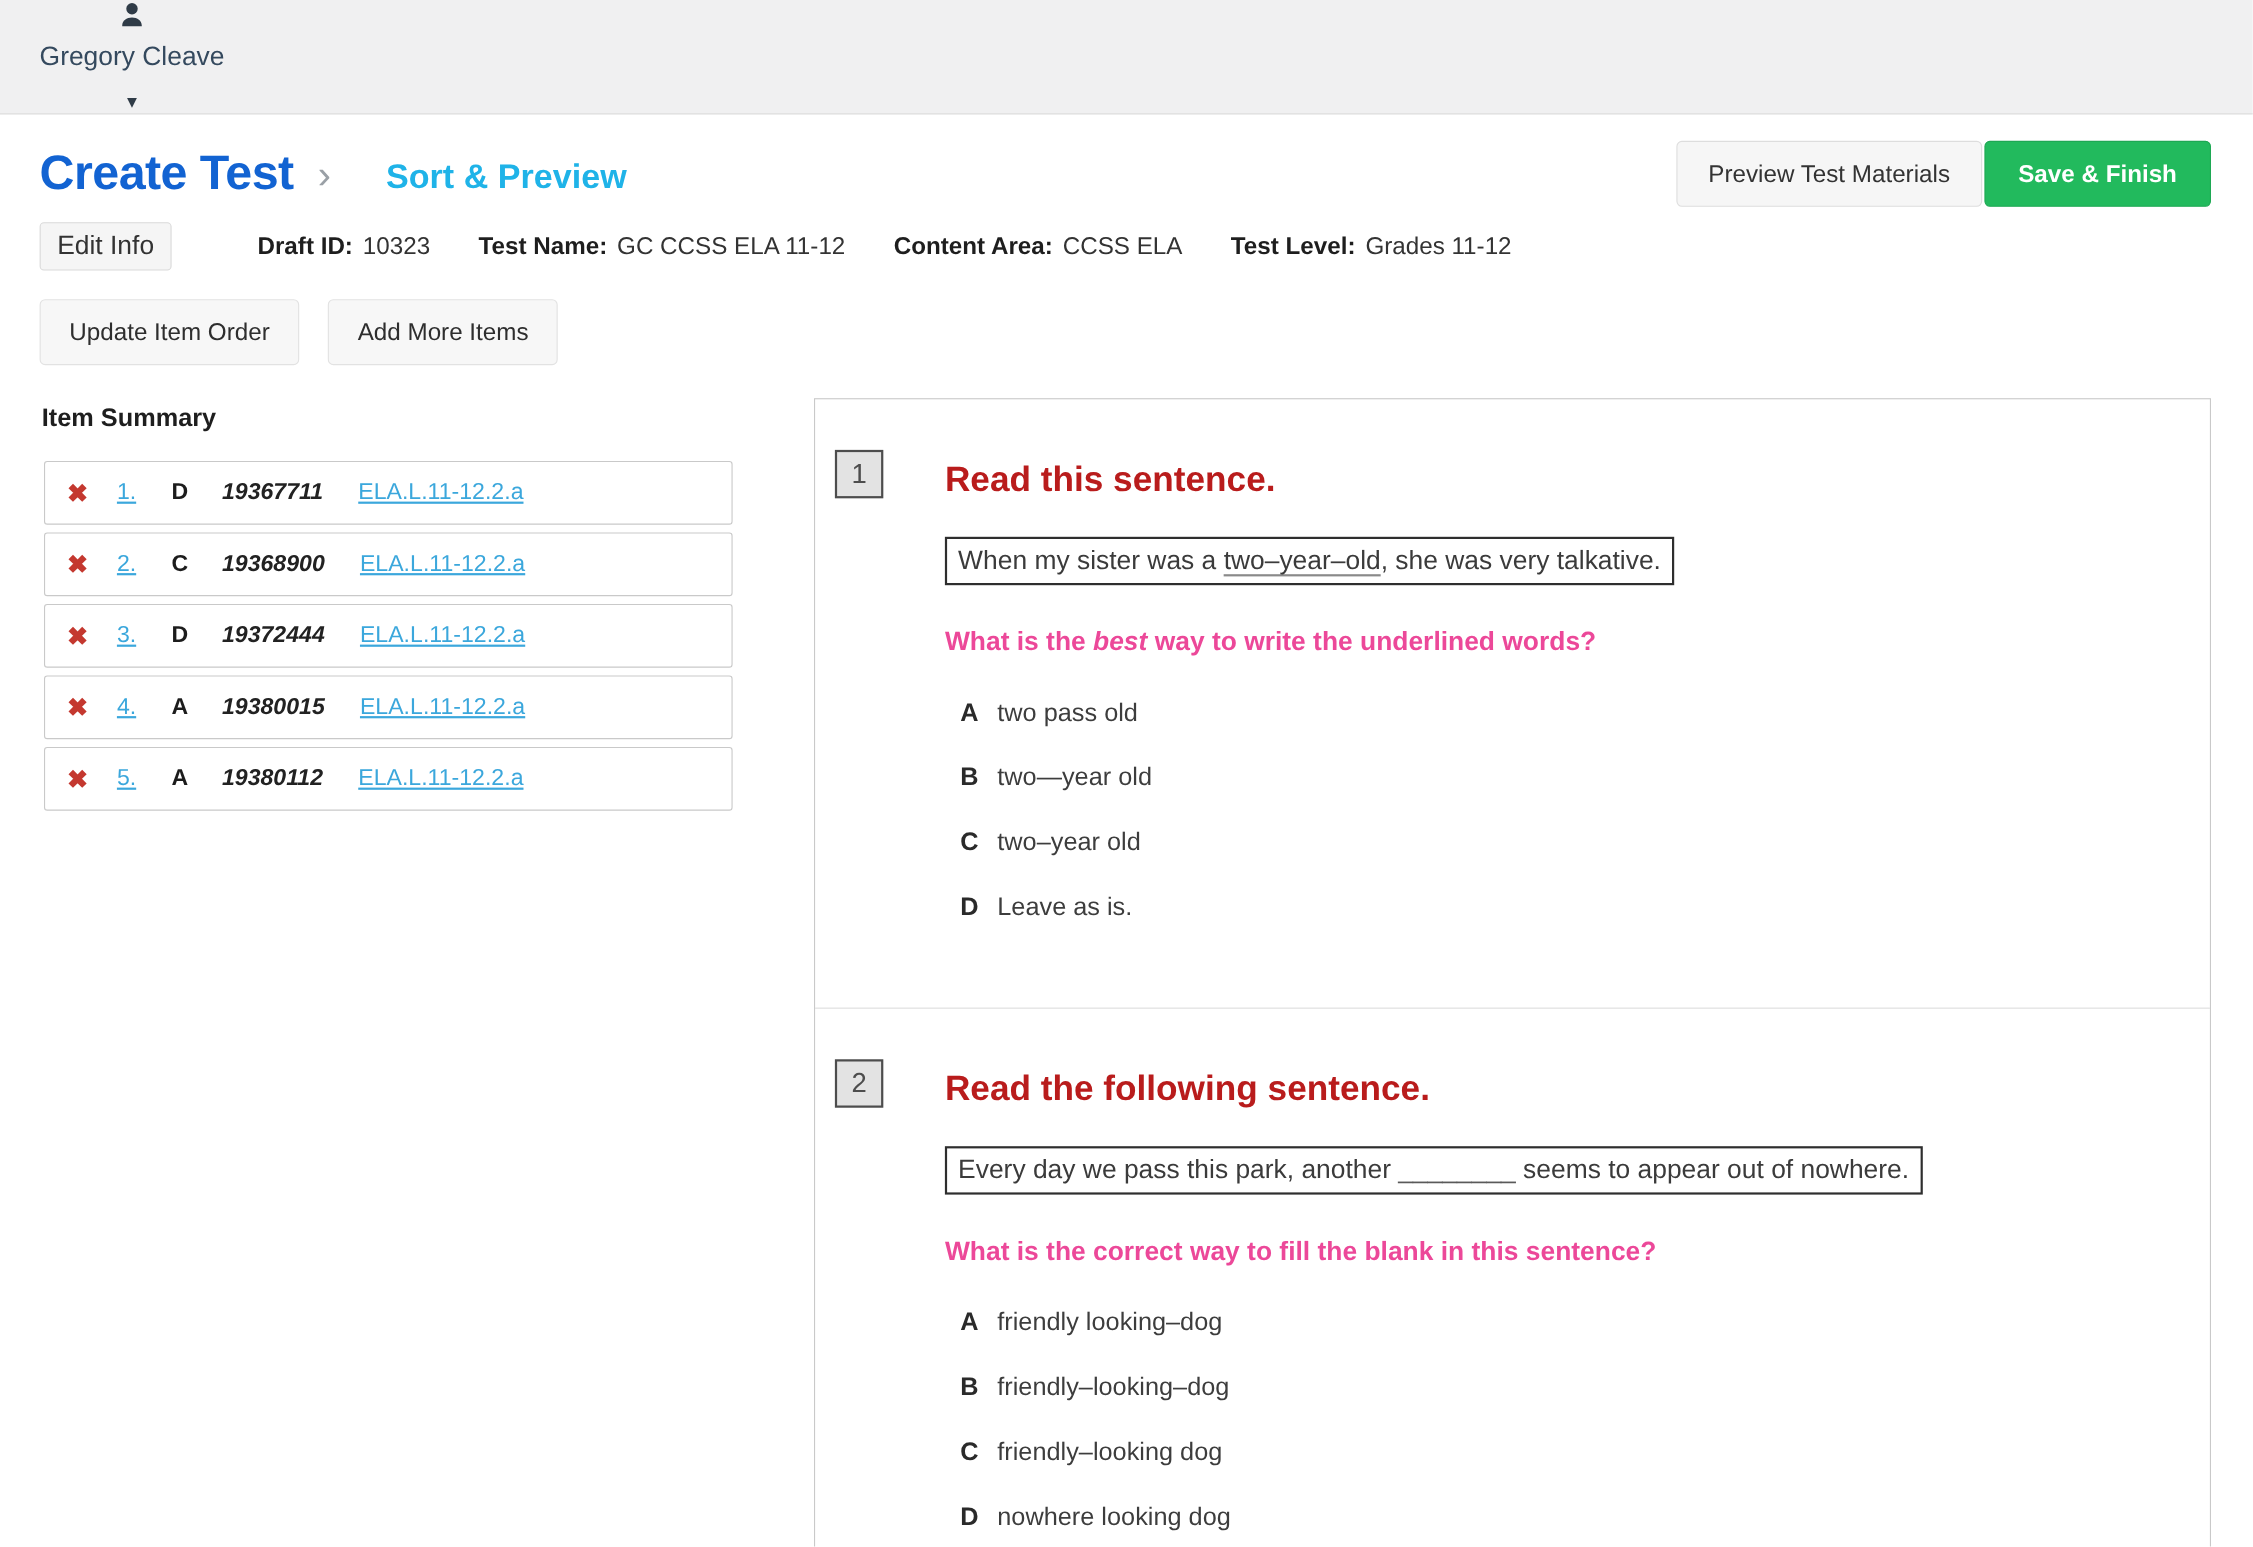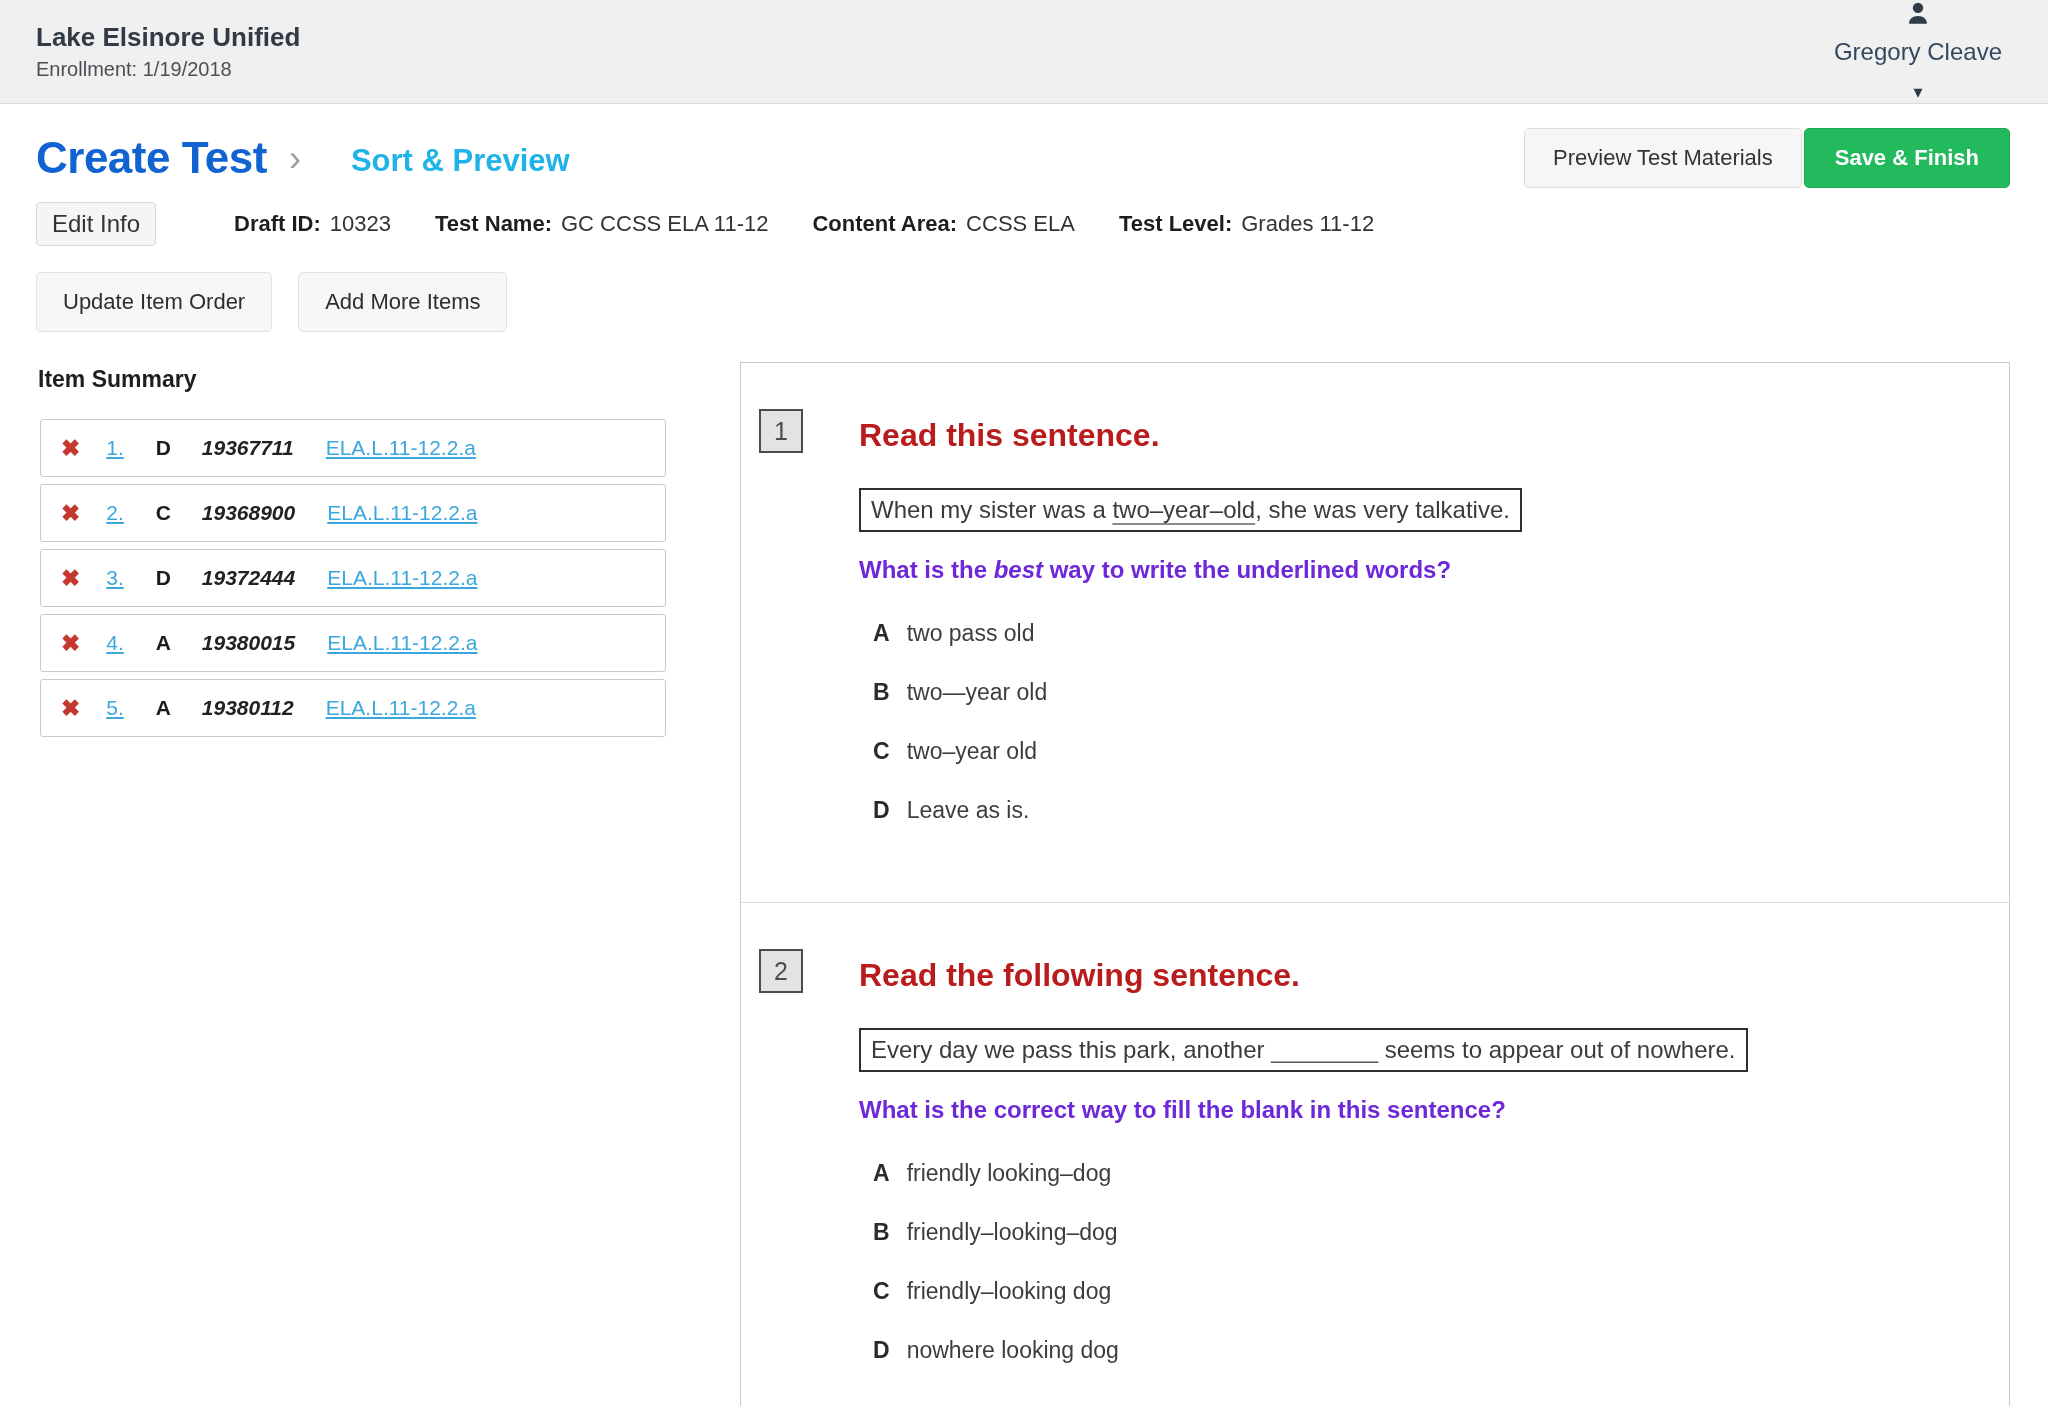--- a/index.html
+++ b/index.html
@@ -57,35 +57,31 @@
   .question { display:flex; padding:46px 40px 80px 18px; }
   .question.second { border-top:1px solid #ddd; padding-bottom:100px; }
   .qnum { width:44px; height:44px; flex:none; background:#e3e3e3; border:2px solid #4d4d4d;
           color:#4d4d4d; font-size:25px; display:flex; align-items:center; justify-content:center; }
   .qbody { margin-left:56px; padding-top:8px; }
   .qprompt { font-size:32px; font-weight:700; color:#b91c1c; }
   .sentence-box { display:inline-block; border:2px solid #2e2e2e; padding:6px 10px;
                   font-size:24px; color:#3b3b3b; margin-top:34px; white-space:nowrap; }
   .u-phrase { text-decoration:underline; text-underline-offset:5px; text-decoration-color:#8a8a8a; }
   .blank { color:#5a5a5a; }
-  .qquestion { font-size:24px; font-weight:700; color:#6d28d9; margin-top:24px; }
+  .qquestion { font-size:24px; font-weight:700; color:#ec4899; margin-top:38px; }
   .options { margin-top:38px; }
   .option { display:flex; align-items:baseline; margin-bottom:36px; padding-left:14px;
             font-size:23px; color:#3d3d3d; line-height:1; }
   .option:last-child { margin-bottom:0; }
   .opt-letter { font-weight:700; color:#2a2a2a; margin-right:17px; }
 </style>
 </head>
 <body>
 
 <div class="top-header">
-  <div>
-    <div class="district-name">Lake Elsinore Unified</div>
-    <div class="enrollment">Enrollment: 1/19/2018</div>
-  </div>
   <div class="user-menu">
     <span style="display:inline-flex;">
       <svg width="26" height="26" viewBox="0 0 24 24">
           <path d="M12 2.5a4.8 4.8 0 1 1 0 9.6 4.8 4.8 0 0 1 0-9.6zM3.8 21.5c0-4.3 3.7-6.8 8.2-6.8s8.2 2.5 8.2 6.8v.5H3.8v-.5z" fill="#2f3b47"></path>
         </svg>
     </span>
     <span>Gregory Cleave</span>
     <span class="caret">▾</span>
   </div>
 </div>

